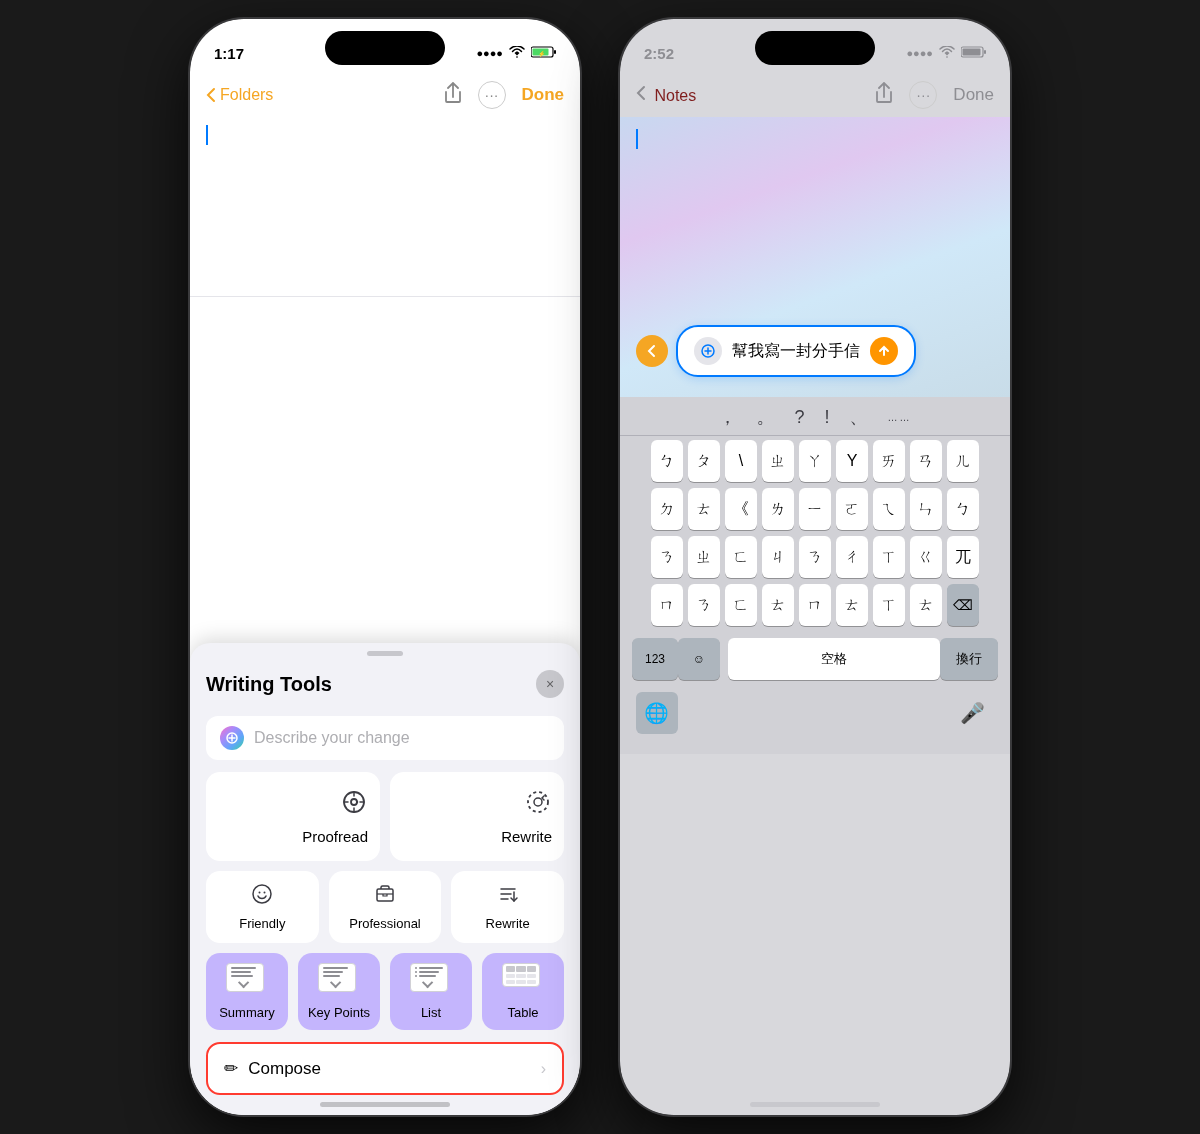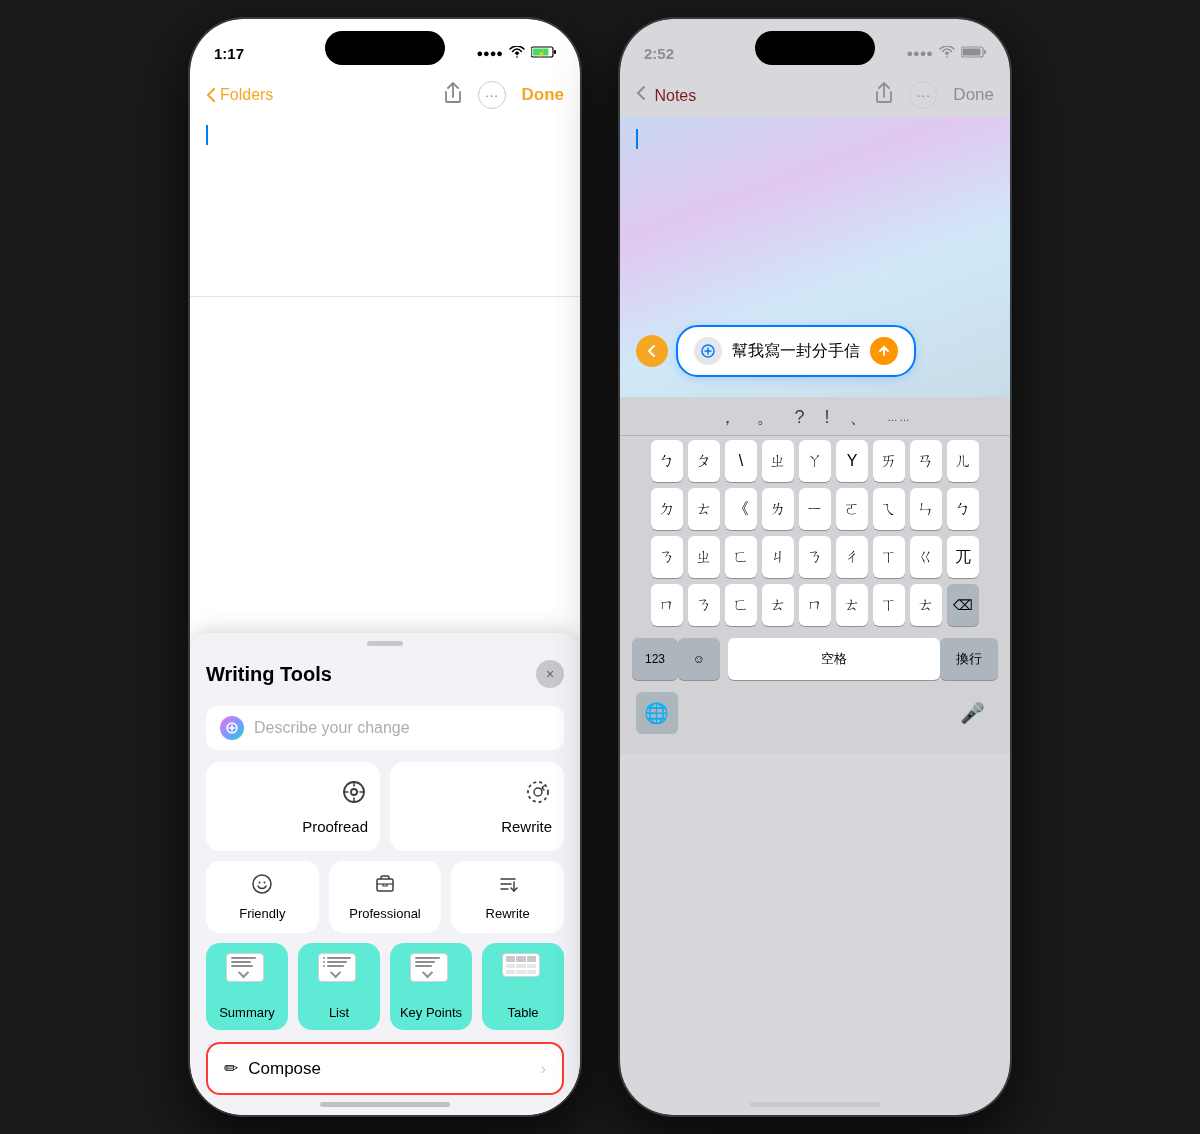--- a/index.html
+++ b/index.html
@@ -238,27 +238,27 @@
     }
 
     
     .tools-grid-summary {
       display: grid;
       grid-template-columns: 1fr 1fr 1fr 1fr;
       gap: 10px;
       margin-bottom: 12px;
     }
     .tool-btn-summary {
-      background: #5eead4;
+      background: #c4b5fd;
       border-radius: 14px;
       padding: 10px 6px;
       display: flex;
       flex-direction: column;
       align-items: center;
-      gap: 16px;
+      gap: 6px;
     }
 
     
     .compose-row {
       background: #fff;
       border-radius: 14px;
       padding: 14px 16px;
       display: flex;
       align-items: center;
       justify-content: space-between;
@@ -616,52 +616,52 @@
                   <div style="width:8px;height:8px;border-left:2px solid #8e8e93;border-bottom:2px solid #8e8e93;transform:rotate(-45deg) translateY(-2px)"></div>
                 </div>
               </div>
             </div>
             <span class="tool-label-sm">Summary</span>
           </div>
 
           <div class="tool-btn-summary">
             <div style="width:42px;height:36px;position:relative">
               <div style="background:#fff;border:1px solid #d1d1d6;border-radius:4px;padding:3px 4px;width:38px">
+                <div style="height:2px;background:#8e8e93;border-radius:1px;margin-bottom:2px;width:90%"></div>
+                <div style="height:2px;background:#8e8e93;border-radius:1px;margin-bottom:2px;width:70%"></div>
+                <div style="height:2px;background:#8e8e93;border-radius:1px;margin-bottom:3px;width:60%"></div>
+                <div style="display:flex;align-items:flex-end;justify-content:center">
+                  <div style="width:8px;height:8px;border-left:2px solid #8e8e93;border-bottom:2px solid #8e8e93;transform:rotate(-45deg) translateY(-2px)"></div>
+                </div>
+              </div>
+            </div>
+            <span class="tool-label-sm">Key Points</span>
+          </div>
+
+          <div class="tool-btn-summary">
+            <div style="width:42px;height:36px;position:relative">
+              <div style="background:#fff;border:1px solid #d1d1d6;border-radius:4px;padding:3px 4px;width:38px">
                 <div style="display:flex;align-items:center;gap:2px;margin-bottom:2px">
                     <div style="width:2px;height:2px;background:#8e8e93;border-radius:1px"></div>
                     <div style="height:2px;background:#8e8e93;border-radius:1px;flex:1"></div>
                   </div>
                 <div style="display:flex;align-items:center;gap:2px;margin-bottom:2px">
                     <div style="width:2px;height:2px;background:#8e8e93;border-radius:1px"></div>
                     <div style="height:2px;background:#8e8e93;border-radius:1px;width:70%"></div>
                   </div>
                 <div style="display:flex;align-items:center;gap:2px;margin-bottom:3px">
                     <div style="width:2px;height:2px;background:#8e8e93;border-radius:1px"></div>
                     <div style="height:2px;background:#8e8e93;border-radius:1px;width:60%"></div>
                   </div>
                 <div style="display:flex;align-items:flex-end;justify-content:center">
                   <div style="width:8px;height:8px;border-left:2px solid #8e8e93;border-bottom:2px solid #8e8e93;transform:rotate(-45deg) translateY(-2px)"></div>
                 </div>
               </div>
             </div>
             <span class="tool-label-sm">List</span>
-          </div>
-
-          <div class="tool-btn-summary">
-            <div style="width:42px;height:36px;position:relative">
-              <div style="background:#fff;border:1px solid #d1d1d6;border-radius:4px;padding:3px 4px;width:38px">
-                <div style="height:2px;background:#8e8e93;border-radius:1px;margin-bottom:2px;width:90%"></div>
-                <div style="height:2px;background:#8e8e93;border-radius:1px;margin-bottom:2px;width:70%"></div>
-                <div style="height:2px;background:#8e8e93;border-radius:1px;margin-bottom:3px;width:60%"></div>
-                <div style="display:flex;align-items:flex-end;justify-content:center">
-                  <div style="width:8px;height:8px;border-left:2px solid #8e8e93;border-bottom:2px solid #8e8e93;transform:rotate(-45deg) translateY(-2px)"></div>
-                </div>
-              </div>
-            </div>
-            <span class="tool-label-sm">Key Points</span>
           </div>
 
           <div class="tool-btn-summary">
             <div style="width:42px;height:36px">
               <div style="background:#fff;border:1px solid #d1d1d6;border-radius:4px;padding:2px 3px;width:38px">
                 <div style="display:grid;grid-template-columns:1fr 1fr 1fr;gap:1px;margin-bottom:2px">
                   <div style="height:6px;background:#c7c7cc;border-radius:1px"></div>
                   <div style="height:6px;background:#c7c7cc;border-radius:1px"></div>
                   <div style="height:6px;background:#c7c7cc;border-radius:1px"></div>
                 </div>

